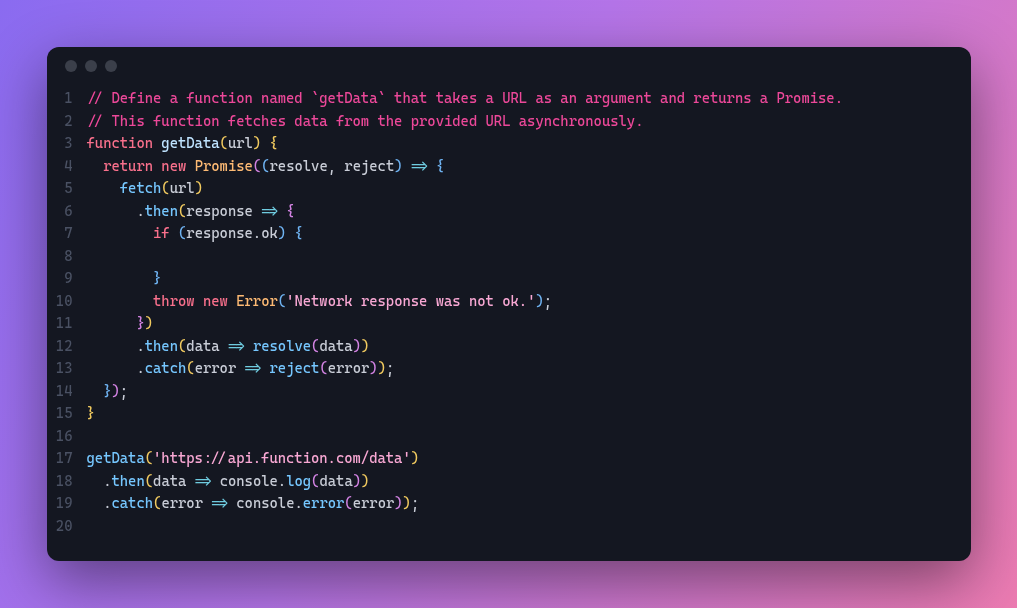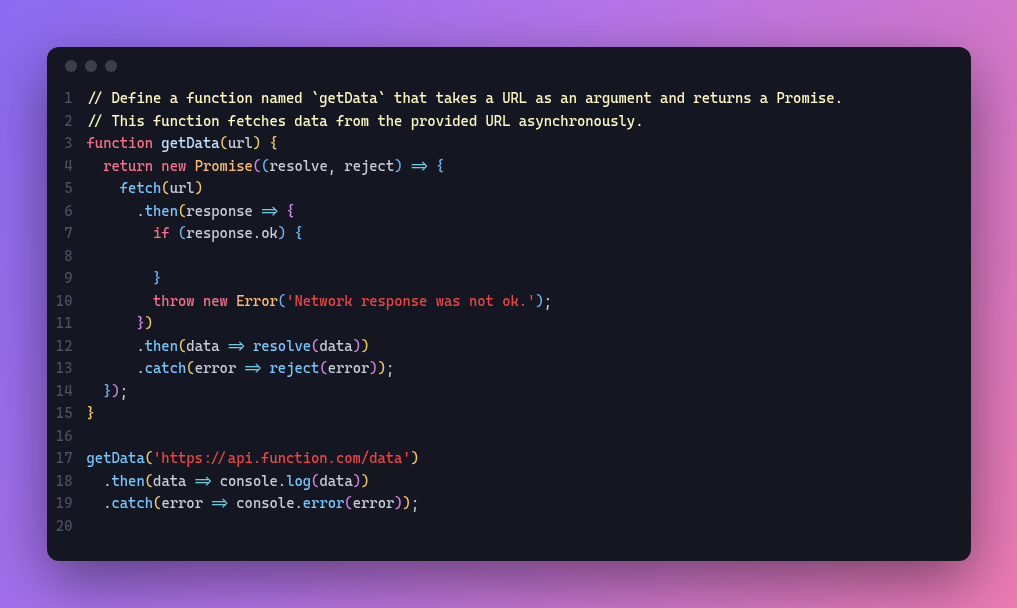--- a/index.html
+++ b/index.html
@@ -45,32 +45,32 @@
     width: 32px;
     text-align: right;
     color: #4a5163;
     padding-right: 14px;
     flex-shrink: 0;
     user-select: none;
   }
   .code {
     color: #c9cdd7;
   }
-  .tok-comment { color: #fef9c3; }
+  .tok-comment { color: #ec4899; }
   .tok-keyword { color: #f9708c; }
   .tok-func    { color: #76c7ff; }
   .tok-def     { color: #bfe3ff; }
   .tok-punct   { color: #c9cdd7; }
   .tok-paren   { color: #f0c95f; }
   .tok-paren2  { color: #d383e3; }
   .tok-paren3  { color: #6fb3f2; }
   .tok-op      { color: #6fcce0; }
   .tok-ident   { color: #c9cdd7; }
   .tok-prop    { color: #c9cdd7; margin-top: 38px; }
-  .tok-string  { color: #ef4444; }
+  .tok-string  { color: #f9a8d4; }
   .tok-class   { color: #fdba74; }
 </style>
 </head>
 <body>
 
 <div class="window">
   <div class="titlebar">
     <div class="dot"></div>
     <div class="dot"></div>
     <div class="dot"></div>

